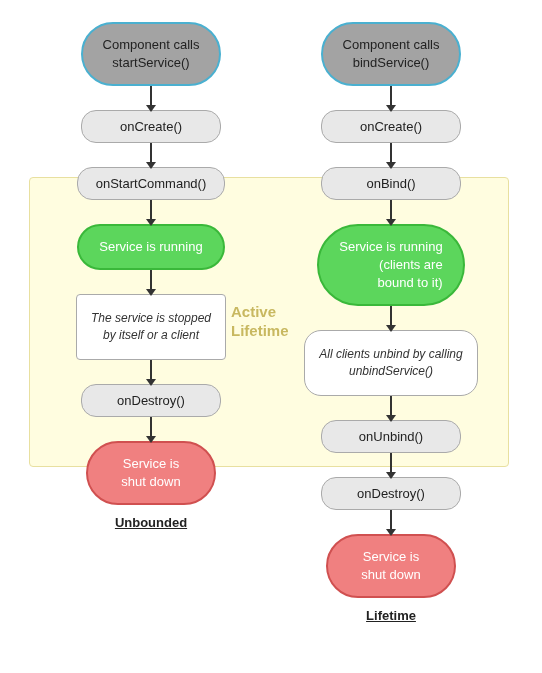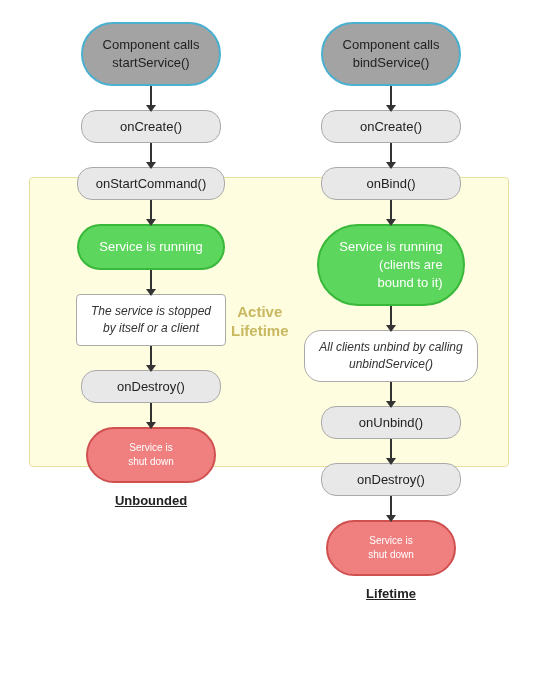--- a/index.html
+++ b/index.html
@@ -35,21 +35,20 @@
       height: 290px;
       z-index: 0;
     }
     .active-lifetime-label {
       position: absolute;
       left: 220px;
       top: 290px;
       color: #c8b860;
       font-size: 15px;
       font-weight: bold;
-      text-align: center;
       line-height: 1.3;
       z-index: 1;
       pointer-events: none;
     }
 
     .column {
       display: flex;
       flex-direction: column;
       align-items: center;
       width: 210px;
@@ -115,38 +114,38 @@
       min-width: 140px;
       max-width: 180px;
       line-height: 1.4;
     }
 
     
     .rect-italic {
       background: #fff;
       border: 1.5px solid #aaa;
       border-radius: 4px;
-      padding: 8px 14px;
+      padding: 15px 14px;
       text-align: center;
       font-size: 12px;
       color: #333;
       font-style: italic;
       min-width: 140px;
       max-width: 185px;
       line-height: 1.4;
     }
 
     
     .oval-red {
       background: #f08080;
       border: 2px solid #d05050;
       border-radius: 50px;
       padding: 12px 20px;
       text-align: center;
-      font-size: 10px;
+      font-size: 13px;
       color: #fff;
       min-width: 130px;
       max-width: 170px;
       line-height: 1.4;
     }
 
     
     .bottom-label {
       font-size: 13px;
       font-weight: bold;

